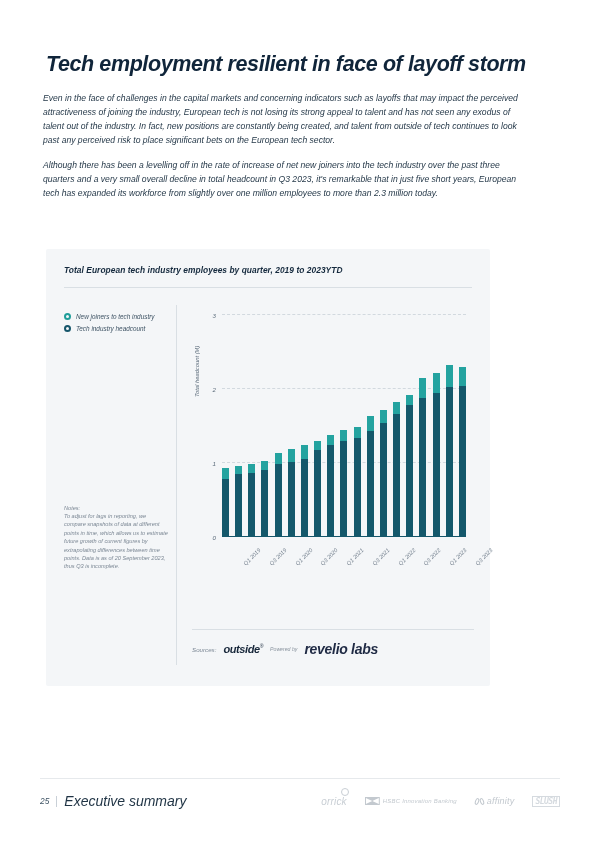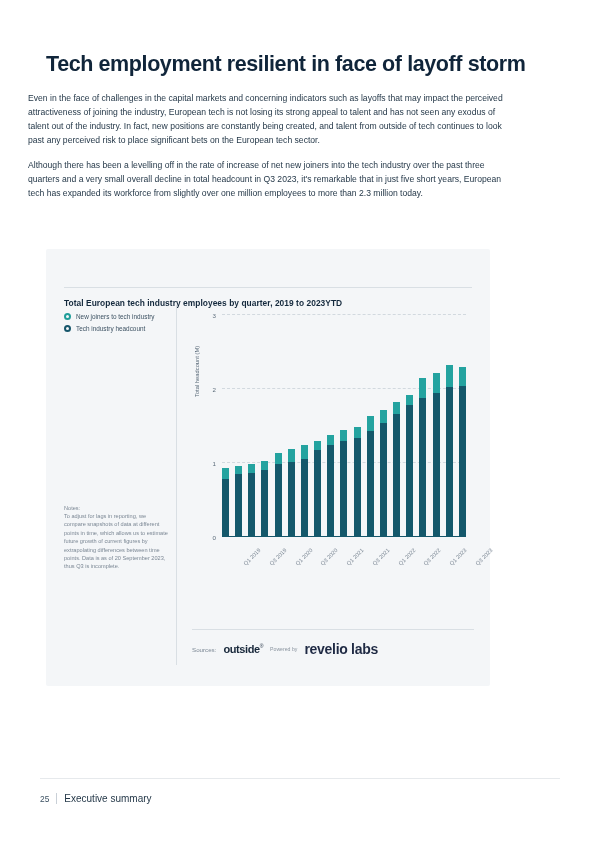--- a/index.html
+++ b/index.html
@@ -3,47 +3,47 @@
 <meta charset="utf-8">
 <style>
   * { box-sizing: border-box; margin: 0; padding: 0; }
   html, body {
     width: 600px; height: 848px;
     background: #ffffff;
     font-family: "Liberation Sans", sans-serif;
     color: #13293d;
     overflow: hidden;
   }
-  .page { position: relative; width: 600px; height: 848px; background: #fff; }
+  .page { position: relative; width: 600px; height: 848px; background: #fff; font-style: italic; }
 
   
   .headline {
     position: absolute; left: 46px; top: 52px; width: 500px;
     font-size: 21.5px; font-weight: 700; letter-spacing: -0.4px;
     color: #10253a; line-height: 1.15;
   }
 
   
-  .body-copy { position: absolute; left: 28px; top: 92px; width: 480px; }
+  .body-copy { position: absolute; left: 43px; top: 92px; width: 480px; }
   .body-copy p {
     font-size: 8.6px; line-height: 1.62; color: #1f3344;
     margin-bottom: 11px; text-align: left;
   }
   .body-copy p:last-child { margin-bottom: 4px; }
 
   
   .chart-card {
     position: absolute; left: 46px; top: 249px;
     width: 444px; height: 437px;
     background: #f4f6f8;
     border-radius: 2px;
   }
   .card-title {
     position: absolute; left: 18px; top: 16px;
-    font-size: 8.4px; font-weight: 700; color: #14293d; letter-spacing: 0.05px; margin-top: 33px;
+    font-size: 8.4px; font-weight: 700; color: #14293d; letter-spacing: 0.05px;
   }
   .card-rule {
     position: absolute; left: 18px; top: 38px; width: 408px; height: 1px;
     background: #d9dfe4;
   }
 
   
   .left-col {
     position: absolute; left: 18px; top: 56px; width: 110px; height: 360px;
   }
@@ -131,21 +131,21 @@
     position: absolute; left: 40px; top: 778px; width: 520px; height: 1px;
     background: #e6e9ec;
   }
   .footer {
     position: absolute; left: 40px; top: 793px; width: 520px;
     display: flex; align-items: center; justify-content: space-between;
   }
   .footer-left { display: flex; align-items: center; gap: 7px; }
   .page-num { font-size: 8.4px; color: #3d5263; }
   .footer-sep { width: 1px; height: 11px; background: #c9d0d7; }
-  .footer-section { font-size: 10px; color: #1f3344; }
+  .footer-section { font-size: 14px; color: #1f3344; }
   .footer-logos { display: flex; align-items: center; gap: 18px; }
   .fl { font-size: 9px; color: #c3c9cf; letter-spacing: 0.2px; display: flex; align-items: center; gap: 3px; }
   .fl-orrick { position: relative; font-size: 10px; color: #c8ced4; }
   .fl-orrick .ring {
     position: absolute; top: -8px; right: -2px;
     width: 8px; height: 8px; border: 1.3px solid #c8ced4; border-radius: 50%;
   }
   .hsbc-mark {
     width: 15px; height: 8px; background: #c3c9cf; flex: 0 0 auto;
     clip-path: polygon(0 0,100% 0,100% 100%,0 100%);
@@ -329,15 +329,33 @@
 
   </div>
 
   <div class="footer-rule"></div>
   <div class="footer">
     <div class="footer-left">
       <span class="page-num">25</span>
       <span class="footer-sep"></span>
       <span class="footer-section">Executive summary</span>
     </div>
+    <div class="footer-logos">
+      <span class="fl fl-orrick">
+          <span>orrick</span>
+          <i class="ring"></i>
+        </span>
+      <span class="fl">
+          <span class="hsbc-mark"></span>
+          <span class="hsbc-text">HSBC Innovation Banking</span>
+        </span>
+      <span class="fl">
+          <span class="affinity-mark">
+            <i></i>
+            <i></i>
+          </span>
+          <span>affinity</span>
+        </span>
+      <span class="slush">SLUSH</span>
+    </div>
   </div>
 
 </div>
 
 </body></html>

